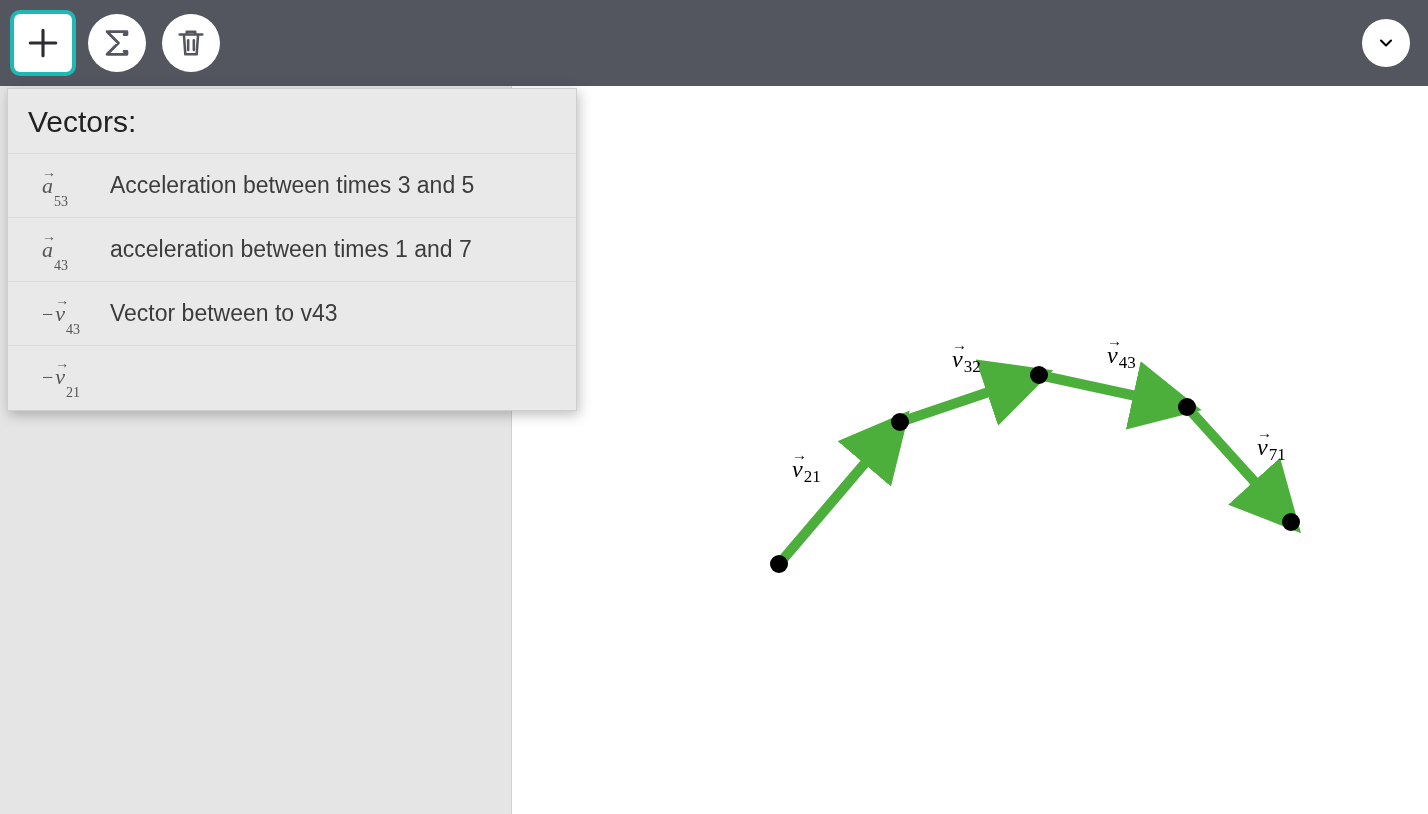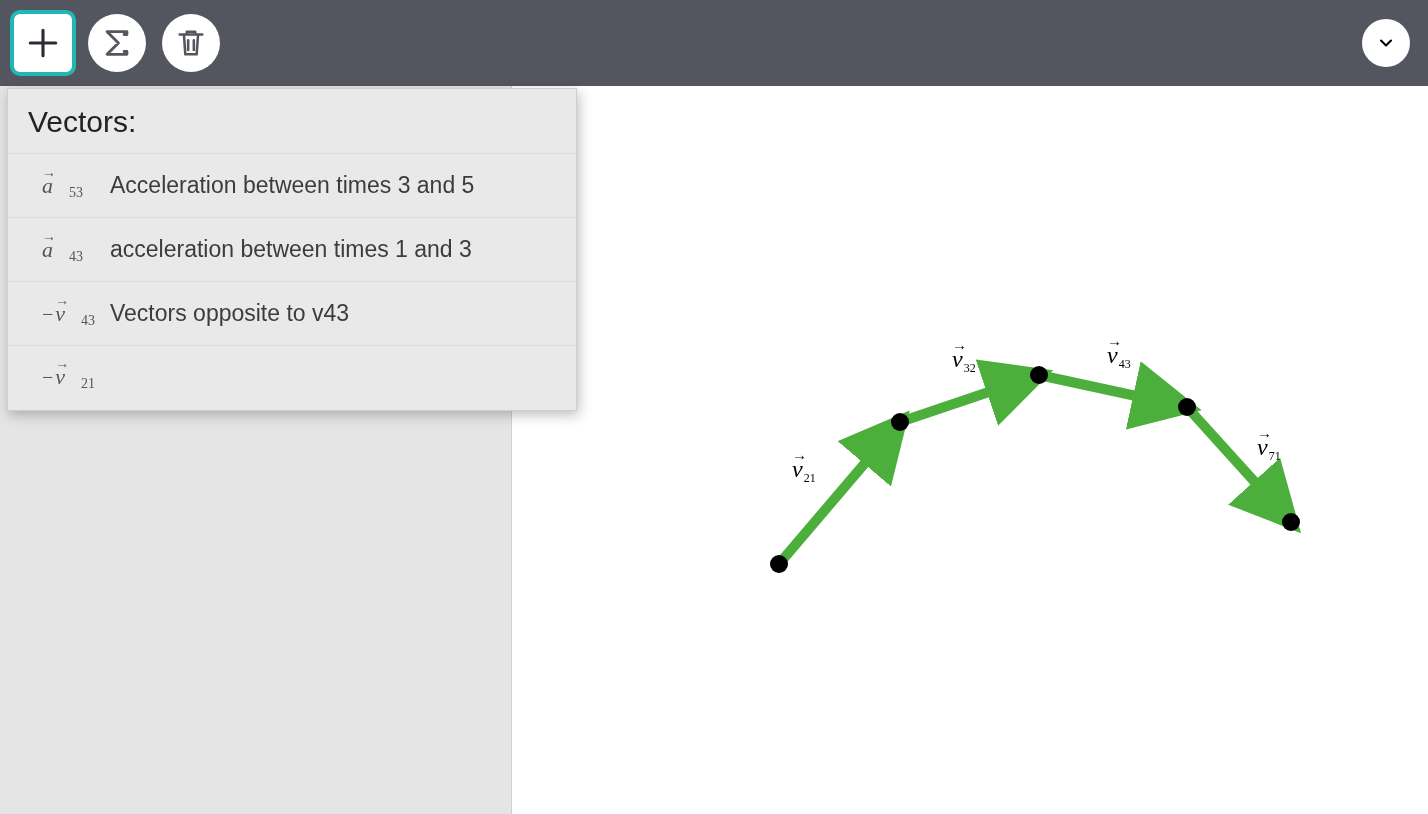--- a/index.html
+++ b/index.html
@@ -104,21 +104,21 @@
 }
 .vector-symbol .neg { font-style: normal; font-size: 20px; margin-right: 2px; }
 .vector-symbol .main { position: relative; }
 .vector-symbol .arrow {
   position: absolute;
   top: -8px;
   left: 0;
   font-style: normal;
   font-size: 14px;
 }
-.vector-symbol .sub { font-size: 14px; font-style: normal; margin-left: 16px; position: relative; top: 4px; }
+.vector-symbol .sub { font-size: 14px; font-style: normal; margin-left: 1px; position: relative; top: 13px; }
 .vector-desc {
   font-size: 23px;
   color: #3c3c3c;
   text-align: right;
 }
 
 svg.vector-svg {
   position: absolute;
   top: 0;
   left: 0;
@@ -133,21 +133,21 @@
   align-items: baseline;
 }
 .vec-label .arrow-over {
   position: absolute;
   top: -9px;
   left: 0;
   font-style: normal;
   font-size: 15px;
 }
 .vec-label .main { position: relative; }
-.vec-label .sub { font-size: 12px; font-style: normal; margin-left: 1px; position: relative; top: 5px; }
+.vec-label .sub { font-size: 17px; font-style: normal; margin-left: 1px; position: relative; top: 5px; }
 </style>
 </head>
 <body>
 
 <div class="toolbar">
   <button class="tool-btn selected">
     <svg viewBox="0 0 24 24">
         <path d="M12 3v18M3 12h18" stroke="#2b2d33" stroke-width="2.2" fill="none" stroke-linecap="round"></path>
       </svg>
   </button>
@@ -178,29 +178,29 @@
               <span class="main"><span class="arrow">→</span>a</span>
               <span class="sub">53</span>
             </span>
             <span class="vector-desc">Acceleration between times 3 and 5</span>
           </div>
           <div class="vector-item">
             <span class="vector-symbol">
               <span class="main"><span class="arrow">→</span>a</span>
               <span class="sub">43</span>
             </span>
-            <span class="vector-desc">acceleration between times 1 and 3</span>
+            <span class="vector-desc">acceleration between times 1 and 7</span>
           </div>
           <div class="vector-item">
             <span class="vector-symbol">
               <span class="neg">−</span>
               <span class="main"><span class="arrow">→</span>v</span>
               <span class="sub">43</span>
             </span>
-            <span class="vector-desc">Vectors opposite to v43</span>
+            <span class="vector-desc">Vector between to v43</span>
           </div>
           <div class="vector-item">
             <span class="vector-symbol">
               <span class="neg">−</span>
               <span class="main"><span class="arrow">→</span>v</span>
               <span class="sub">21</span>
             </span>
           </div>
         </div>
     </div>

